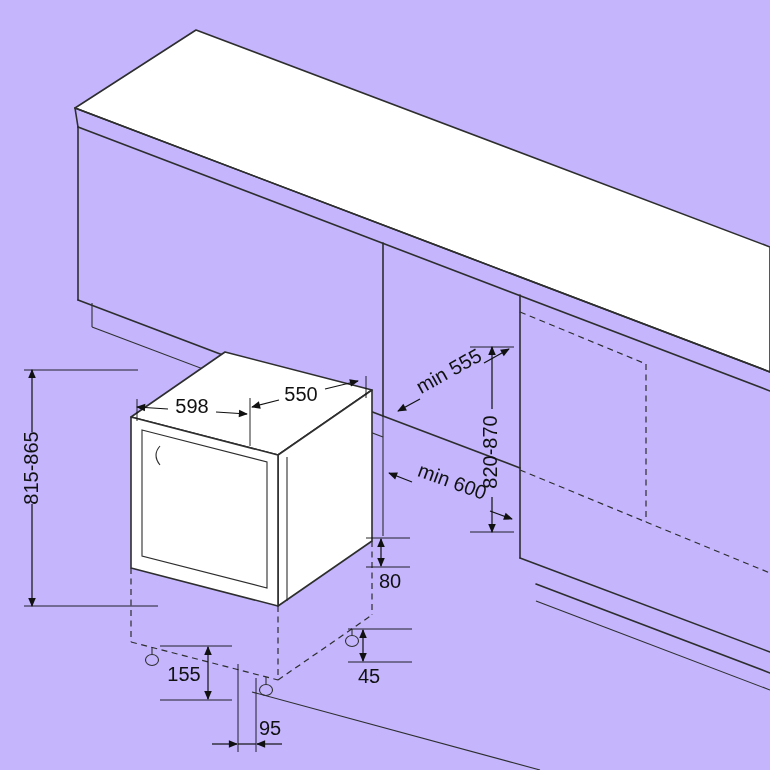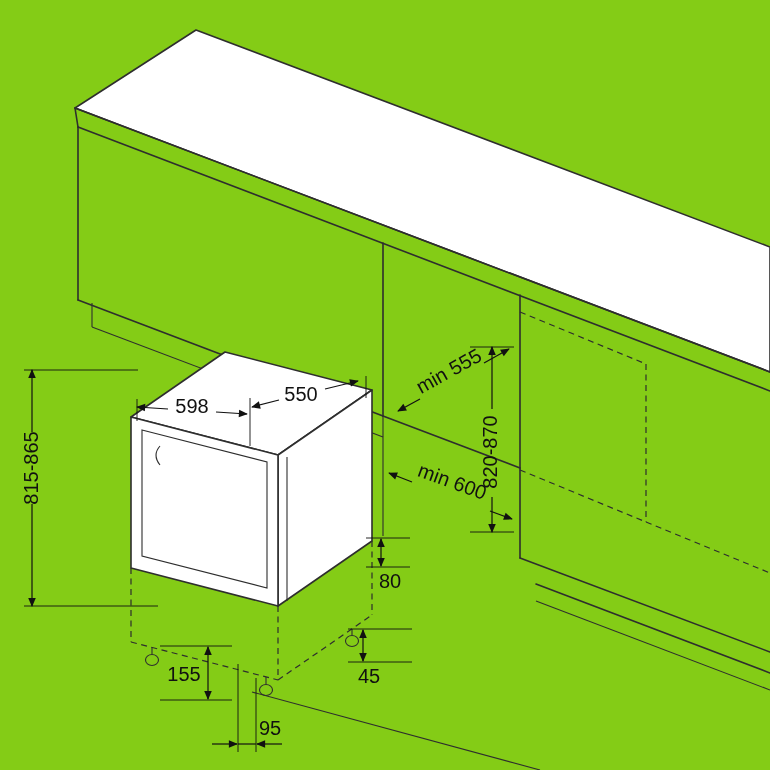--- a/index.html
+++ b/index.html
@@ -1,16 +1,16 @@
 <!DOCTYPE html>
 <html><head>
 <meta charset="utf-8">
 <style>
   html,body{margin:0;padding:0;background:#ffffff;}
-  .stage{width:770px;height:770px;background:#84cc16;position:relative;overflow:hidden;}
+  .stage{width:770px;height:770px;background:#c4b5fd;position:relative;overflow:hidden;}
   svg{display:block;}
   .face{fill:#ffffff;stroke:#2e2e2e;stroke-width:1.6;stroke-linejoin:round;}
   .ln{stroke:#2e2e2e;stroke-width:1.6;fill:none;stroke-linecap:round;}
   .thin{stroke:#2e2e2e;stroke-width:1.1;fill:none;}
   .dash{stroke:#2e2e2e;stroke-width:1.2;fill:none;stroke-dasharray:6 4.5;}
   .dim{stroke:#111111;stroke-width:1.2;fill:none;}
   .ext{stroke:#111111;stroke-width:0.9;fill:none;}
   .lbl{font:20px "Liberation Sans", sans-serif;fill:#111111;}
 </style>
 </head>

